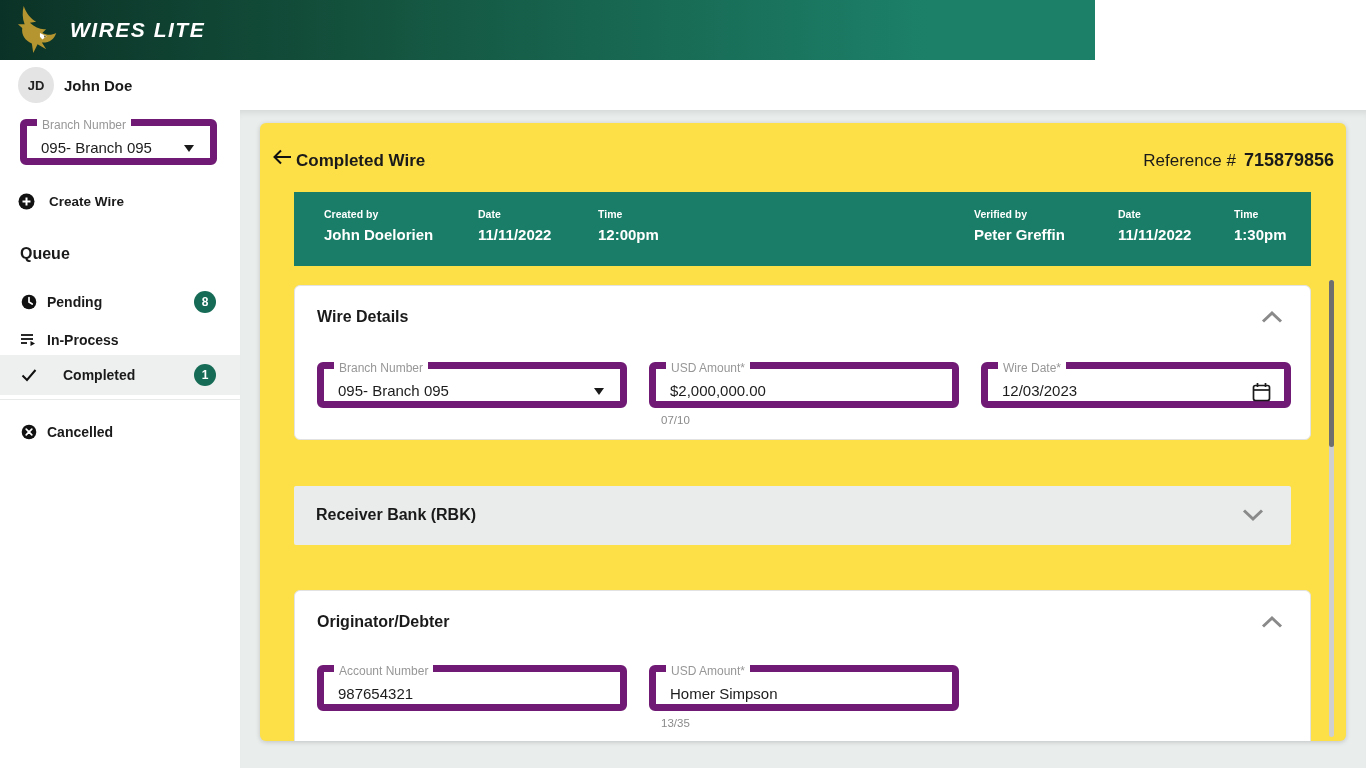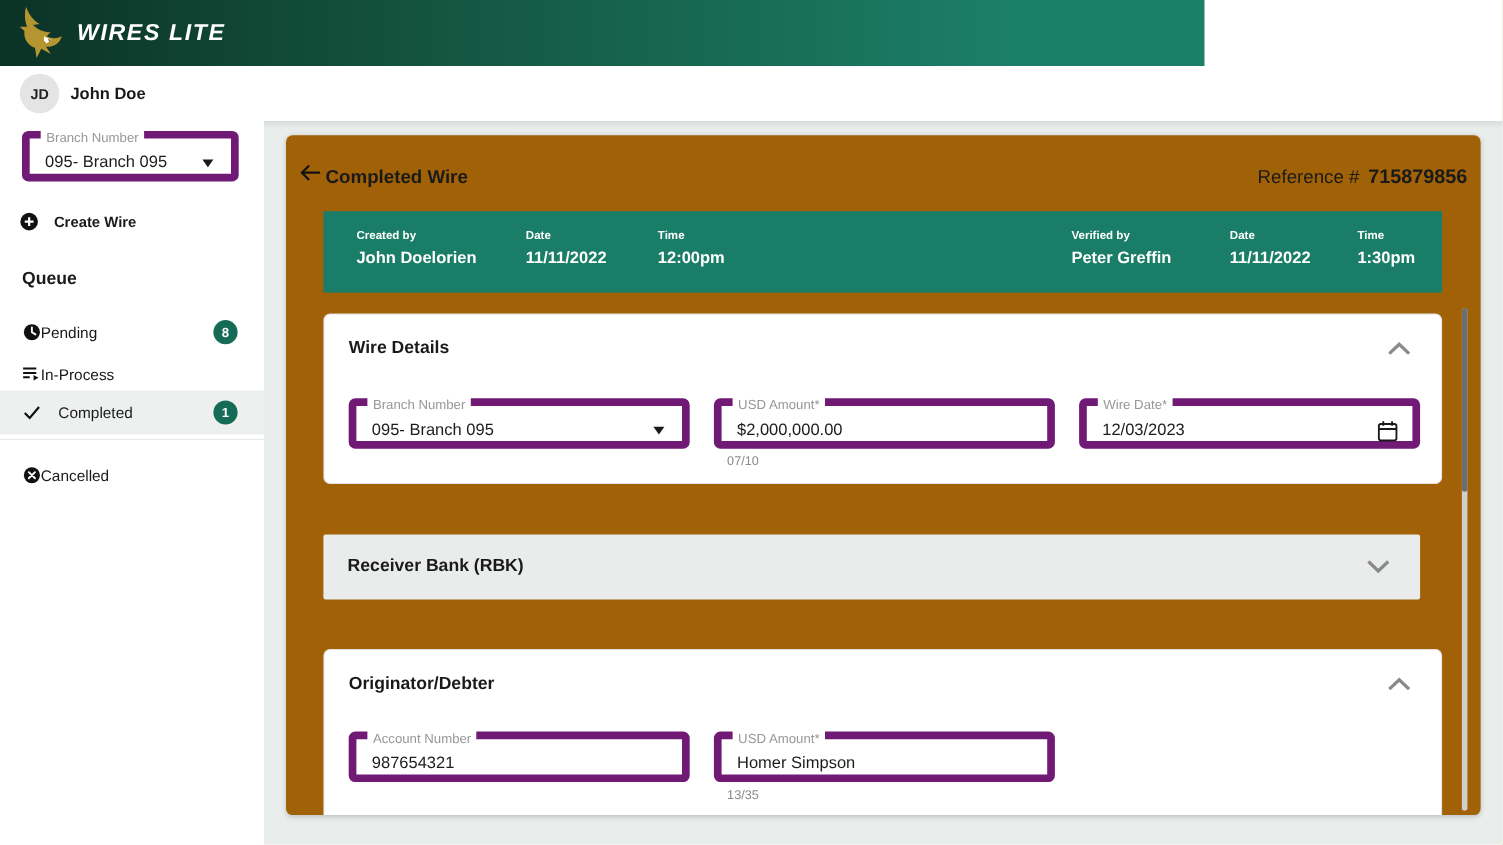--- a/index.html
+++ b/index.html
@@ -26,31 +26,31 @@
   .avatar { width:36px; height:36px; border-radius:50%; background:#e4e4e4; display:flex;
     align-items:center; justify-content:center; font-size:13px; font-weight:bold; color:#222; }
   .user-name { font-size:15px; font-weight:bold; }
   .side-select { position:absolute; left:20px; top:59px; width:197px; }
   .create-wire { position:absolute; left:18px; top:133px; display:flex; align-items:center; gap:14px; cursor:pointer; }
   .create-wire-label { font-size:13.5px; font-weight:bold; }
   .queue-heading { position:absolute; left:20px; top:185px; font-size:16px; font-weight:bold; }
   .queue-item { position:absolute; left:0; width:240px; height:40px; display:flex; align-items:center;
     padding-left:20px; cursor:pointer; }
   .queue-item .qicon { width:17px; display:flex; justify-content:center; }
-  .queue-item .qlabel { font-size:14px; font-weight:400; }
+  .queue-item .qlabel { margin-left:10px; font-size:14px; font-weight:700; }
   .queue-item.active { background:#edf0ef; }
   .badge { position:absolute; right:24px; width:22px; height:22px; border-radius:50%;
     background:#166b56; color:#fff; font-size:12px; font-weight:bold;
     display:flex; align-items:center; justify-content:center; }
   .side-divider { position:absolute; left:0; top:339px; width:240px; height:1px; background:#e7eae9; }
 
   
   .main-bg { position:absolute; left:240px; top:110px; width:1126px; height:658px; background:#e9edec;
     box-shadow:inset 0 7px 7px -5px rgba(0,0,0,0.10); }
-  .card { position:absolute; left:20px; top:13px; width:1086px; height:618px; background:#a16207;
+  .card { position:absolute; left:20px; top:13px; width:1086px; height:618px; background:#fde047;
     border-radius:6px; box-shadow:0 1px 5px rgba(0,0,0,0.18); overflow:hidden; }
 
   .card-header { position:absolute; left:0; top:0; width:100%; height:60px; }
   .back-arrow { position:absolute; left:12px; top:26px; cursor:pointer; }
   .page-title { position:absolute; left:36px; top:28px; font-size:17px; font-weight:bold; }
   .reference { position:absolute; right:12px; top:27px; font-size:17px;text-align:center; }
   .reference .ref-num { font-weight:bold; font-size:18px; margin-left:8px; }
 
   .banner { position:absolute; left:34px; top:69px; width:1017px; height:74px; background:#197d67;
     color:#fff; }

